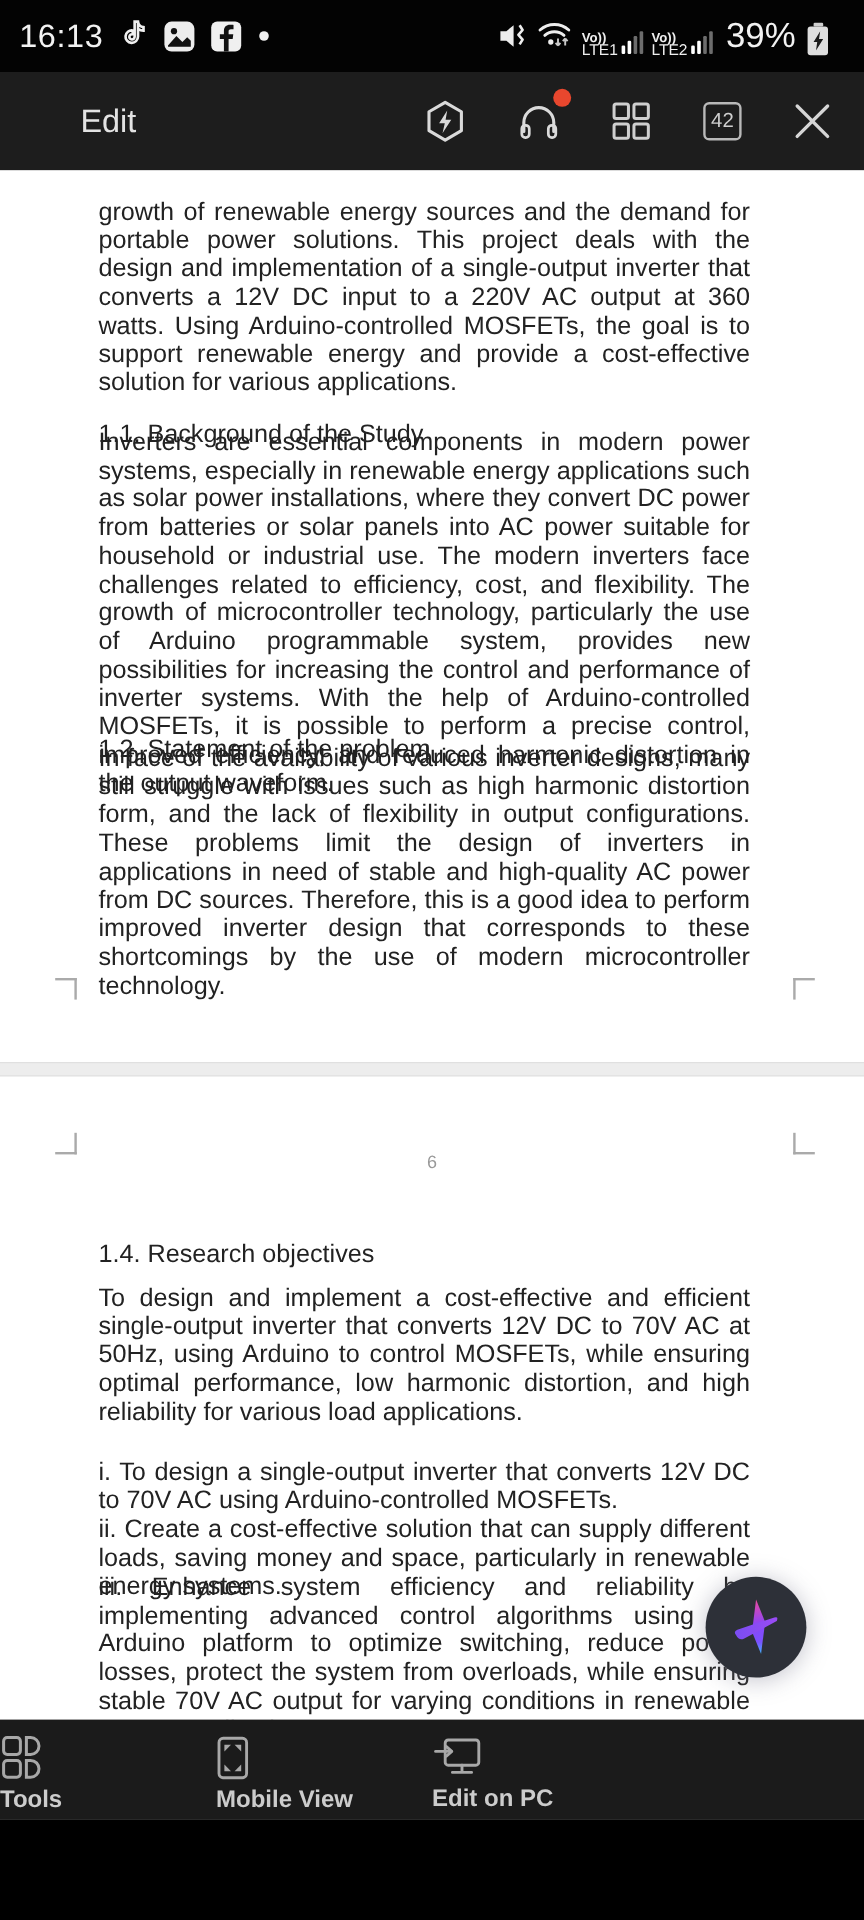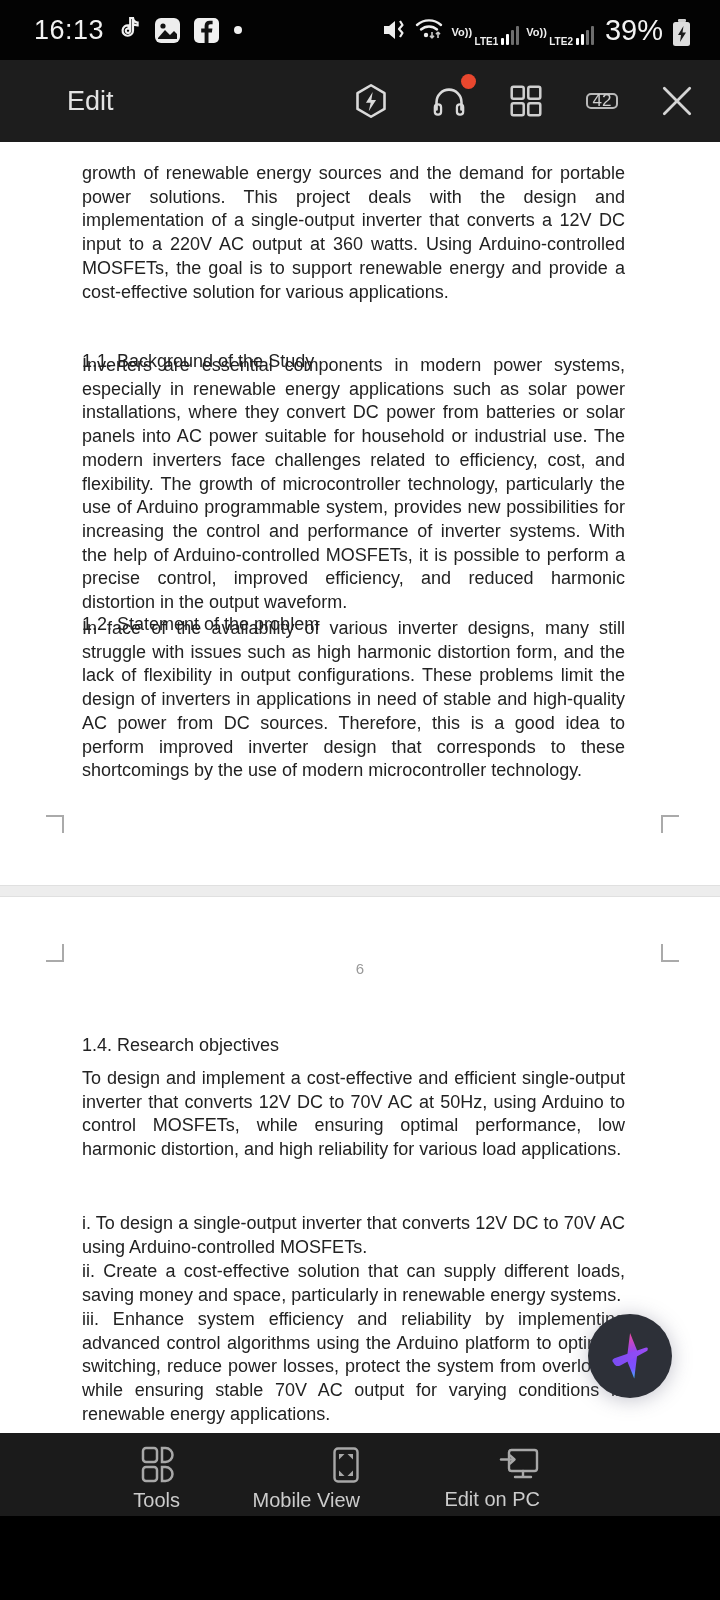--- a/index.html
+++ b/index.html
@@ -2,76 +2,76 @@
 <html><head>
 <meta charset="utf-8">
 <style>
   html,body{margin:0;padding:0;background:#000;}
   *{box-sizing:border-box;}
   .screen{position:relative;width:720px;height:1600px;overflow:hidden;
           font-family:"Liberation Sans",sans-serif;background:#ffffff;}
 
   
   .status-bar{position:absolute;left:0;top:0;width:720px;height:60px;background:#030303;
-              display:flex;align-items:center;justify-content:space-between;padding:0 30px 0 34px;color:#fff;}
+              display:flex;align-items:center;justify-content:space-between;padding:0 30px 0 16px;color:#fff;}
   .sb-left{display:flex;align-items:center;gap:12px;}
   .sb-time{font-size:27px;letter-spacing:.5px;color:#f2f2f2;}
   .sb-appicon{display:flex;align-items:center;justify-content:center;}
   .sb-dot{width:8px;height:8px;border-radius:50%;background:#f0f0f0;margin-left:2px;}
   .sb-right{display:flex;align-items:flex-end;gap:7px;}
   .net{display:flex;align-items:flex-end;gap:3px;}
   .net-text{display:flex;flex-direction:column;align-items:flex-start;line-height:10px;}
   .net-text .vo{font-size:11px;font-weight:bold;color:#efefef;}
-  .net-text .lte{font-size:10px;font-weight:bold;color:#efefef;margin-left:23px;}
+  .net-text .lte{font-size:13px;font-weight:normal;color:#efefef;}
   .bars{display:flex;align-items:flex-end;gap:2px;height:20px;margin-bottom:2px;}
   .bars i{display:block;width:3px;border-radius:1px;}
   .bars i:nth-child(1){height:7px;background:#fff;}
   .bars i:nth-child(2){height:11px;background:#fff;}
   .bars i:nth-child(3){height:15px;background:#6d6d6d;}
   .bars i:nth-child(4){height:19px;background:#6d6d6d;}
   .sb-batt-pct{font-size:29px;color:#f2f2f2;margin-left:4px;}
   .batt{position:relative;width:17px;height:27px;margin-left:3px;margin-bottom:1px;}
   .batt .cap{position:absolute;top:0;left:4.5px;width:8px;height:3px;background:#cfcfcf;border-radius:1px;}
   .batt .body{position:absolute;top:3px;left:0;width:17px;height:24px;background:#dedede;border-radius:2.5px;
               display:flex;align-items:center;justify-content:center;}
 
   
   .app-header{position:absolute;left:0;top:60px;width:720px;height:82px;background:#1d1d1d;
               display:flex;align-items:center;color:#dcdcdc;padding-left:32px;}
   .hdr-title{font-size:27px;color:#e3e3e3;margin-left:35px;}
   .hdr-icons{position:absolute;right:28px;display:flex;align-items:center;gap:44px;}
   .hdr-ic{position:relative;display:flex;align-items:center;justify-content:center;cursor:pointer;}
   .badge-dot{position:absolute;top:-11px;right:-10px;width:15px;height:15px;border-radius:50%;}
-  .pagecount-box{min-width:32px;height:16px;border:2px solid #b9b9b9;border-radius:5px;color:#cfcfcf;
+  .pagecount-box{min-width:32px;height:32px;border:2px solid #b9b9b9;border-radius:5px;color:#cfcfcf;
                  font-size:17px;display:flex;align-items:center;justify-content:center;padding:0 3px;}
 
   
   .doc-area{position:absolute;left:0;top:142px;width:720px;height:1291px;background:#ffffff;overflow:hidden;}
-  .doc-block{position:absolute;left:82px;width:543px;color:#222222;font-size:18px;line-height:23.7px;}
+  .doc-block{position:absolute;left:82px;width:543px;color:#222222;font-size:21px;line-height:23.7px;}
   .para{text-align:justify;}
   .heading{text-align:left;margin-top:38px;}
   .pb-mark{position:absolute;width:18px;height:18px;}
   .pb-mark.tl{left:46px;top:673px;border-top:2px solid #aaaaaa;border-right:2px solid #aaaaaa;}
   .pb-mark.tr{left:661px;top:673px;border-top:2px solid #aaaaaa;border-left:2px solid #aaaaaa;}
   .pb-mark.bl{left:46px;top:802px;border-bottom:2px solid #aaaaaa;border-right:2px solid #aaaaaa;}
   .pb-mark.br{left:661px;top:802px;border-bottom:2px solid #aaaaaa;border-left:2px solid #aaaaaa;}
   .pb-band{position:absolute;left:0;top:743px;width:720px;height:12px;background:#ededed;
            border-top:1px solid #e0e0e0;border-bottom:1px solid #e0e0e0;}
   .page-num{position:absolute;left:0;top:818px;width:720px;text-align:center;color:#999999;font-size:15px;}
 
   
   .fab{position:absolute;left:588px;top:1314px;width:84px;height:84px;border-radius:50%;
        background:#2d3038;display:flex;align-items:center;justify-content:center;
        box-shadow:0 2px 20px rgba(120,120,140,.45);cursor:pointer;}
 
   
   .toolbar{position:absolute;left:0;top:1433px;width:720px;height:83px;background:#1b1b1b;
            display:flex;align-items:stretch;}
-  .tb-item{width:180px;display:flex;flex-direction:column;align-items:flex-end;justify-content:center;
-           gap:6px;color:#a8a8a8;cursor:pointer;padding-top:6px;}
+  .tb-item{width:180px;display:flex;flex-direction:column;align-items:flex-start;justify-content:center;
+           gap:6px;color:#a8a8a8;cursor:pointer;padding-top:6px;font-weight:bold;}
   .tb-label{font-size:20px;color:#cccccc;line-height:20px;}
 
   
   .nav-bar{position:absolute;left:0;top:1516px;width:720px;height:84px;background:#000;}
 </style>
 </head>
 <body>
 
 <div class="screen">
 

